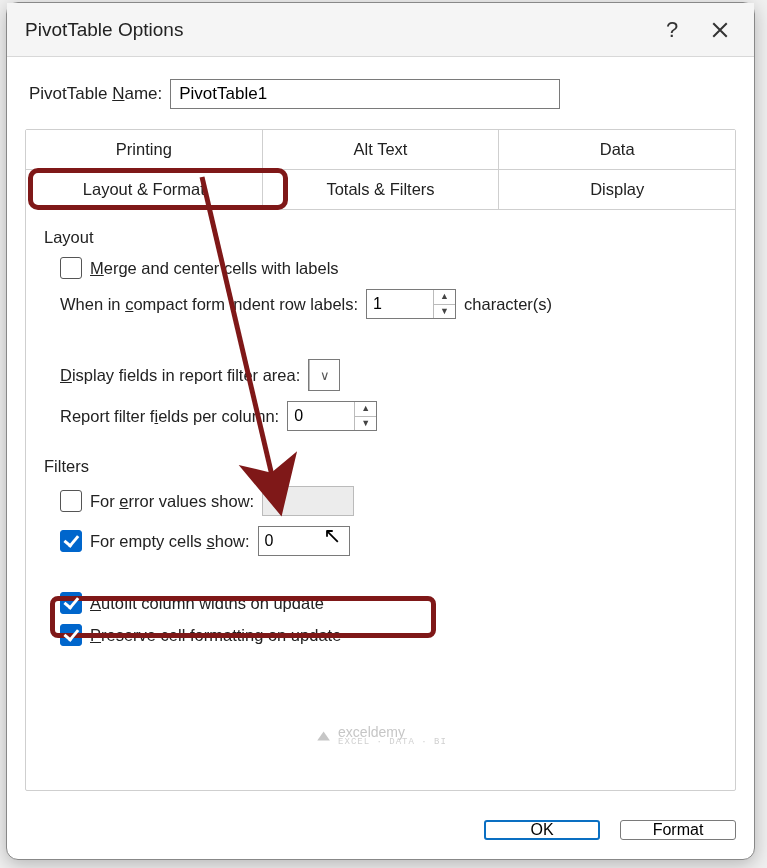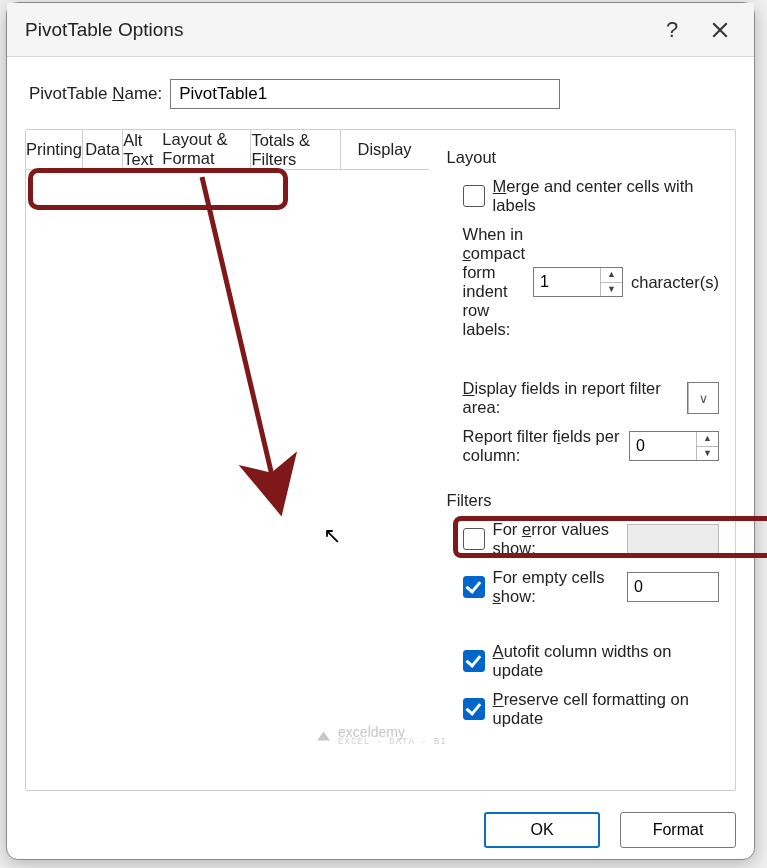--- a/index.html
+++ b/index.html
@@ -68,21 +68,21 @@
     border: 1px solid #7a7a7a;
     padding: 2px 8px;
     font-size: 17px;
   }
 
   .tabs-outer {
     border: 1px solid #cfcfcf;
     border-radius: 2px;
     flex: 1;
     display: flex;
-    flex-direction: row;
+    flex-direction: column;
     position: relative;
     background: #fff;
   }
   .tab-row {
     display: flex;
     height: 40px;
     border-bottom: 1px solid #cfcfcf;
   }
   .tab-row.second { border-bottom: 1px solid #cfcfcf; }
   .tab {
@@ -210,21 +210,21 @@
   .footer {
     height: 58px;
     display:flex;
     align-items:center;
     justify-content:flex-end;
     gap: 20px;
     padding: 0 18px;
   }
   .btn {
     min-width: 116px;
-    height: 36px;
+    height: 20px;
     border: 1px solid #7a7a7a;
     background: #fff;
     border-radius: 3px;
     font-size: 16px;
     display:flex; align-items:center; justify-content:center;
   }
   .btn.primary {
     border: 2px solid #0a6fc2;
   }
 
@@ -283,24 +283,24 @@
       </label>
       <input type="text" value="PivotTable1" style="">
     </div>
 
     <div class="tabs-outer">
       <div class="tab-row">
         <div class="tab">
             <span>Printing</span>
           </div>
         <div class="tab">
+            <span>Alt Text</span>
+          </div>
+        <div class="tab">
             <span>Data</span>
-          </div>
-        <div class="tab">
-            <span>Alt Text</span>
           </div>
       </div>
       <div class="tab-row second">
         <div class="tab active">
             <span>Layout &amp; Format</span>
           </div>
         <div class="tab">
             <span>Totals &amp; Filters</span>
           </div>
         <div class="tab">

